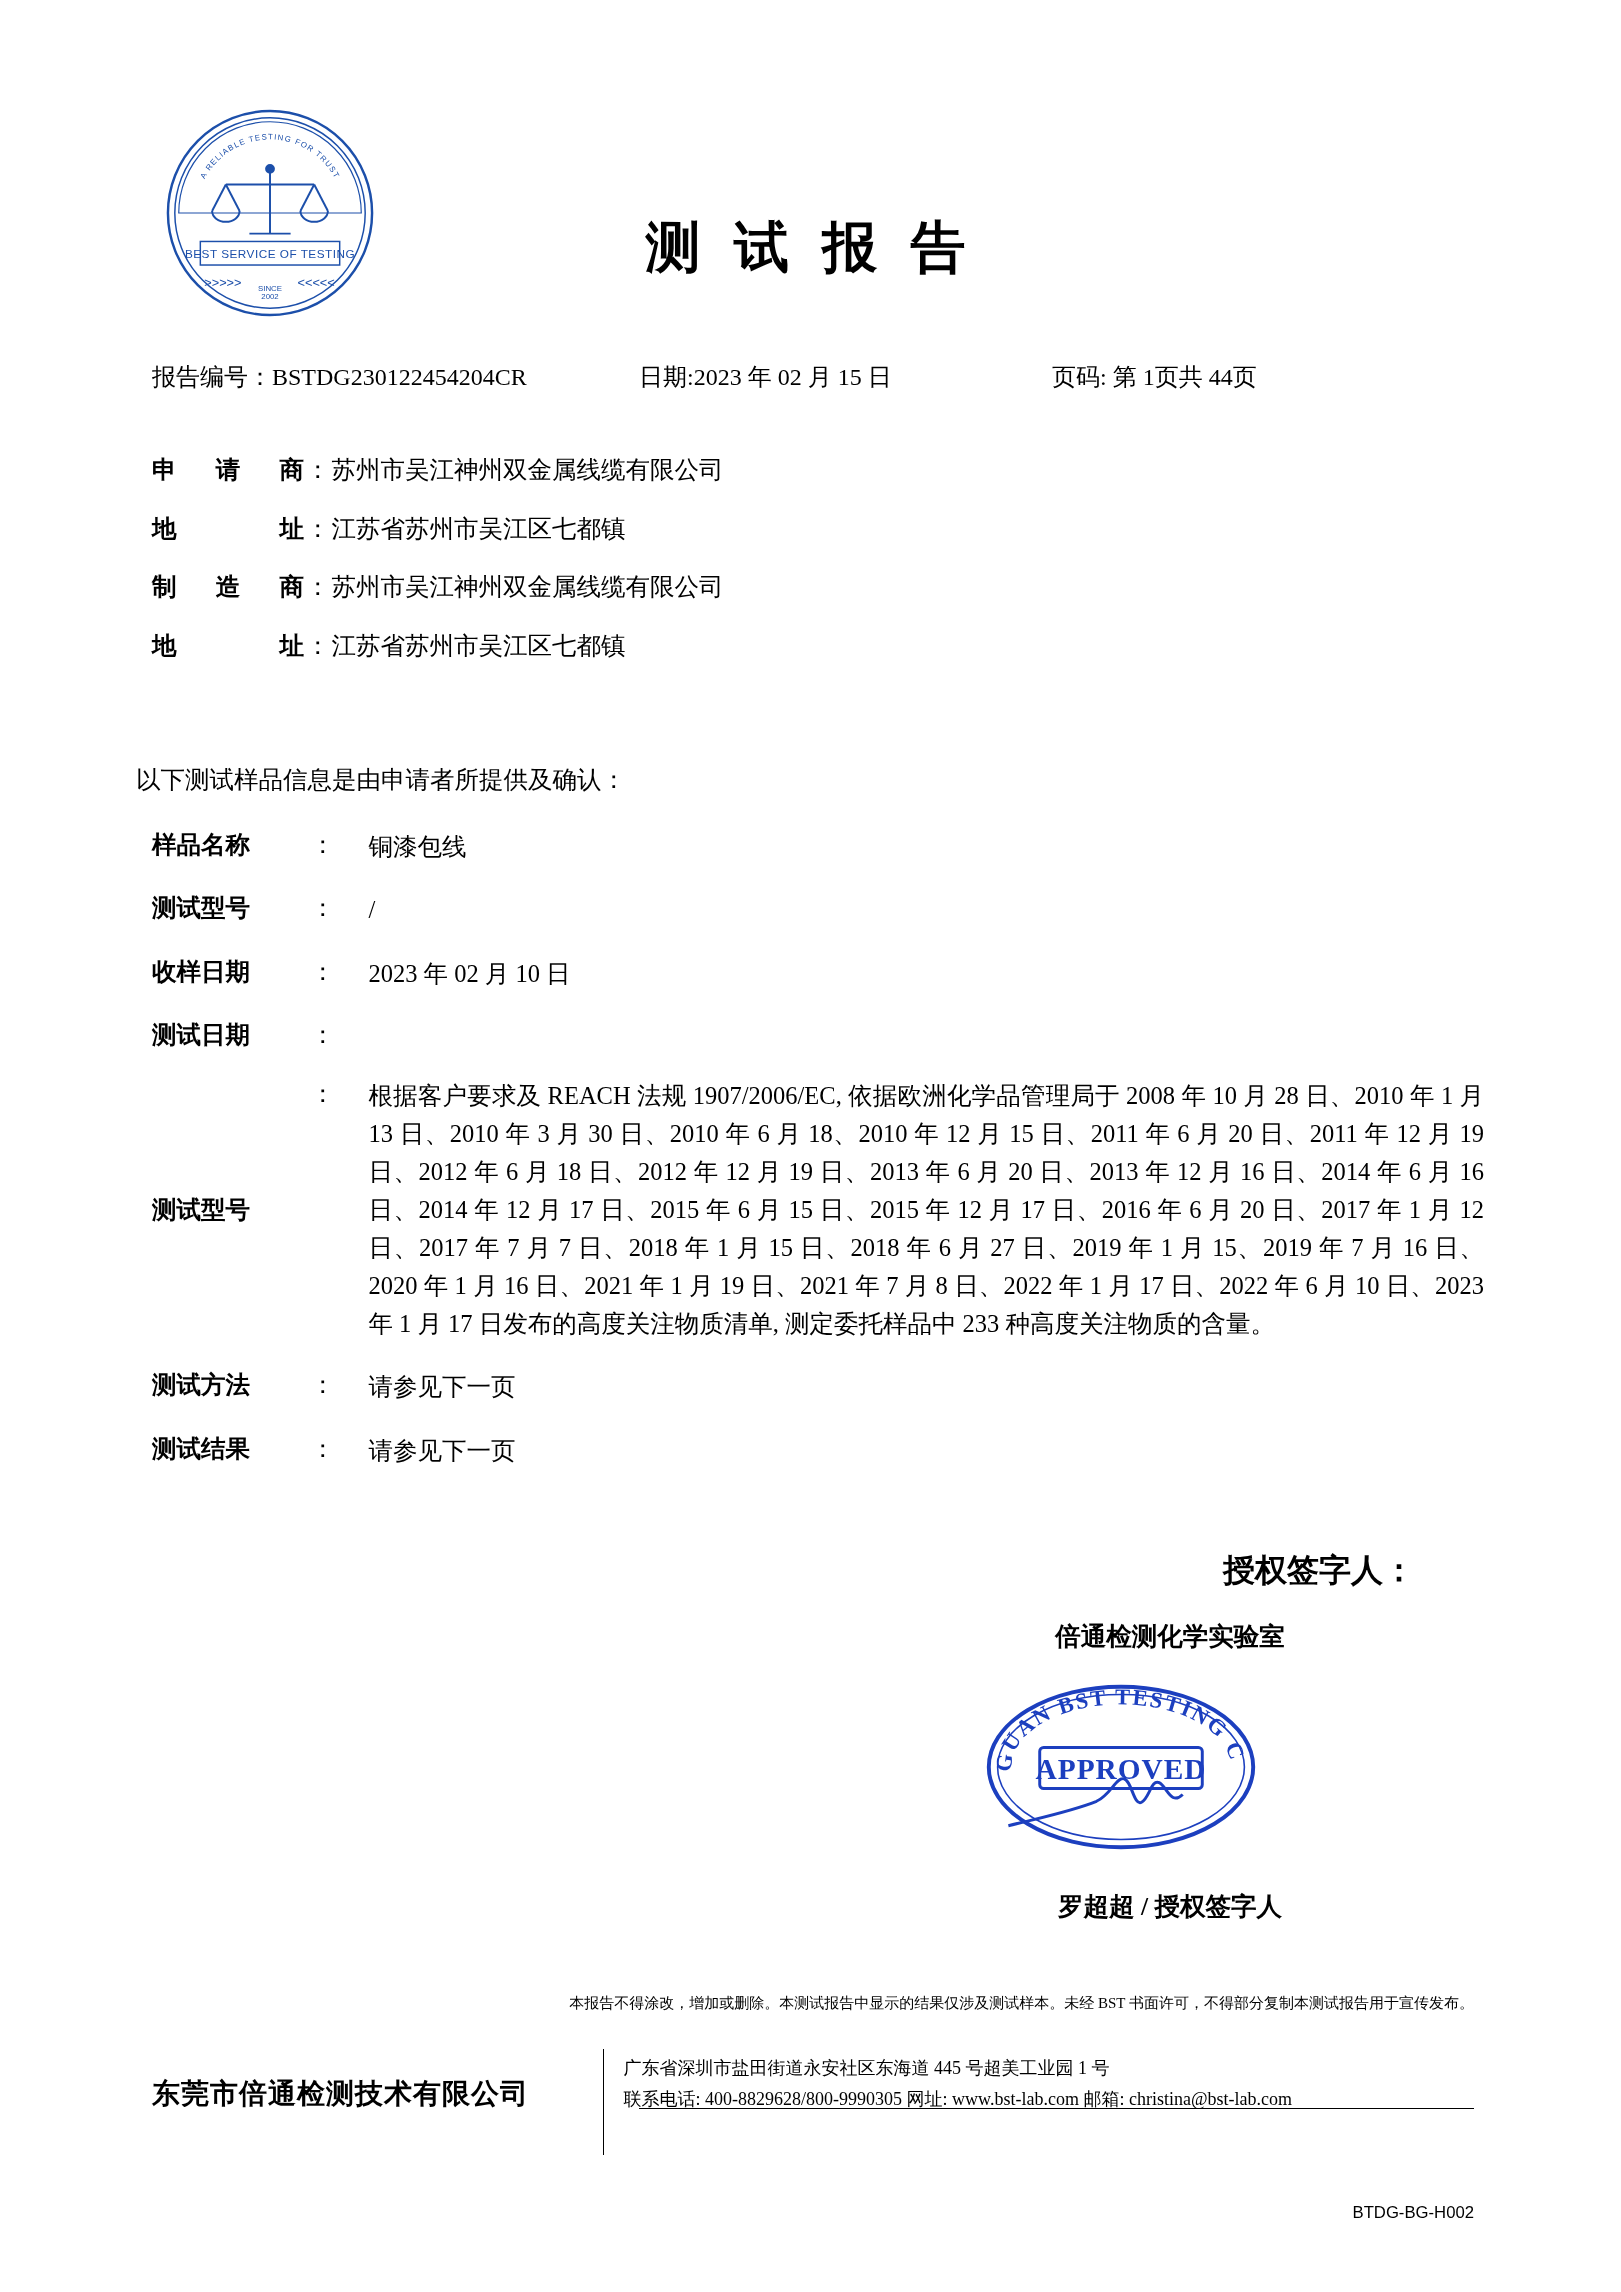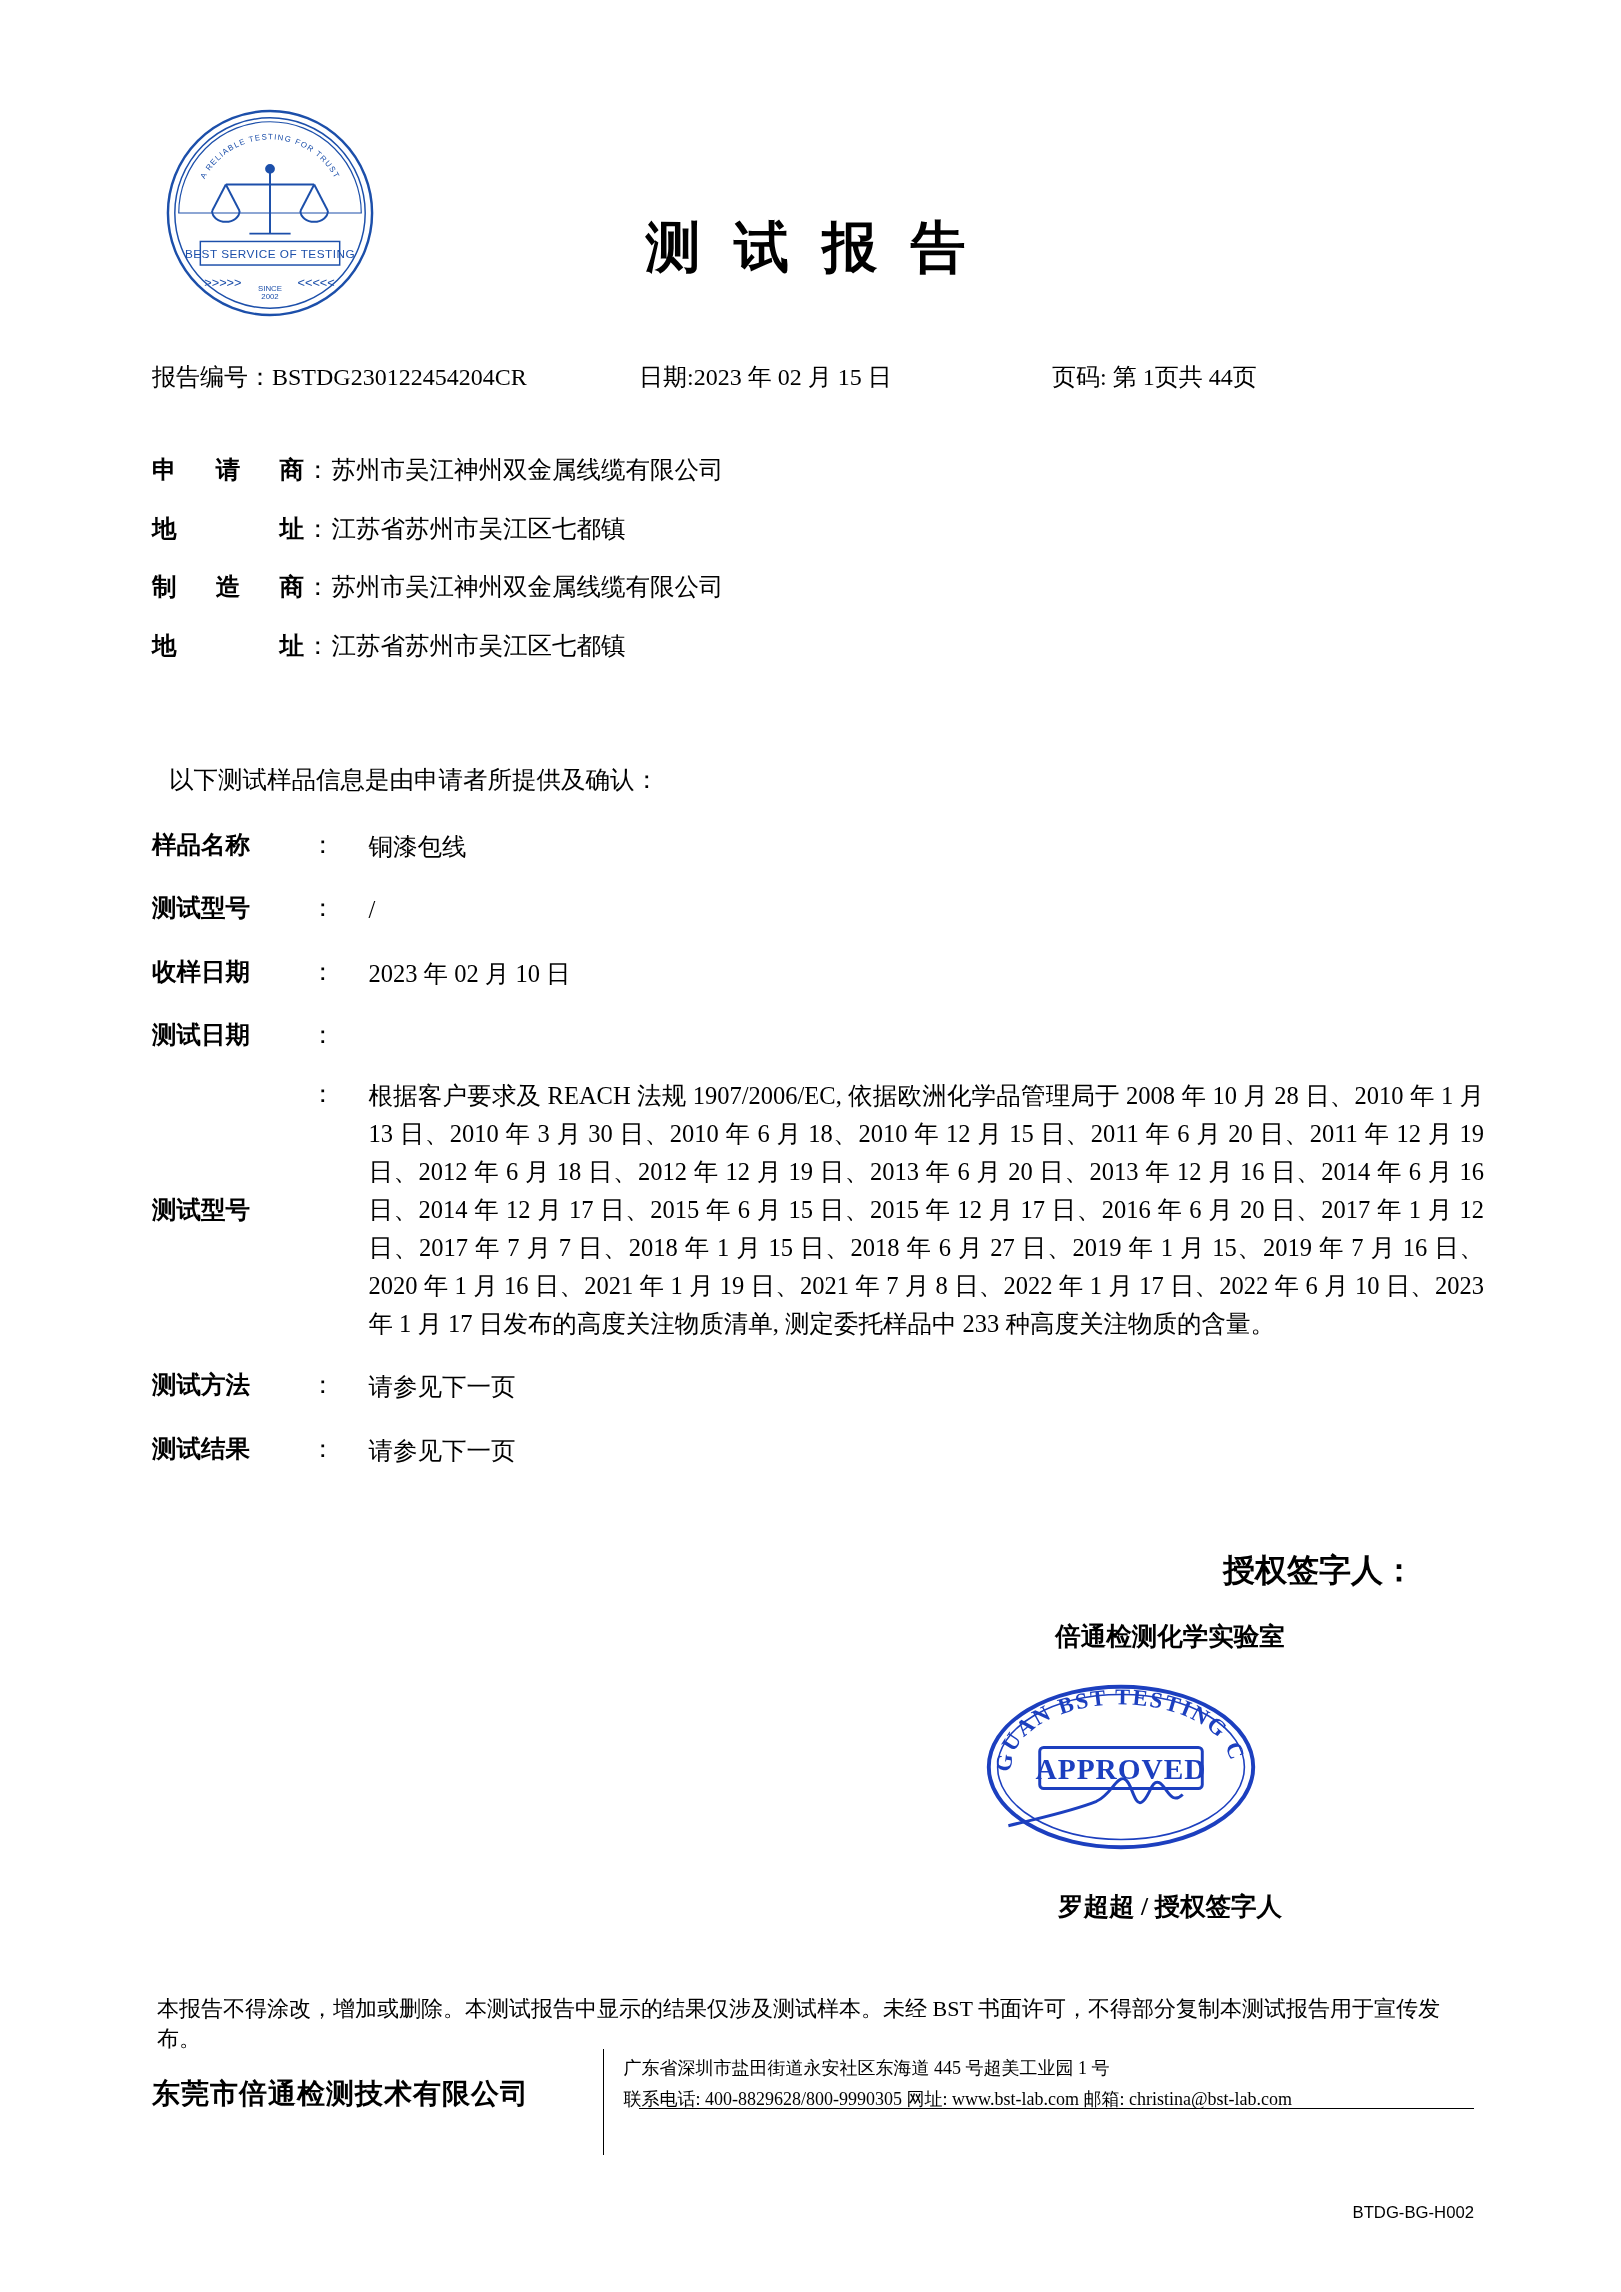--- a/index.html
+++ b/index.html
@@ -87,21 +87,21 @@
     width: 27.4px;
     text-align: center;
   }
   .info-value {
     flex: 1;
   }
 
   
   .notice {
     position: absolute;
-    left: 169px;
+    left: 136px;
     top: 763px;
     font-size: 24.5px;
   }
 
   
   .detail-block {
     position: absolute;
     left: 152px;
     right: 137px;
     top: 828px;
@@ -176,22 +176,22 @@
     text-align: center;
     margin-top: 5px;
   }
 
   
   .disclaimer {
     position: absolute;
     left: 157px;
     right: 147px;
     top: 1994px;
-    font-size: 22px;
-    text-align: left;
+    font-size: 15px;
+    text-align: right;
   }
   .footer {
     position: absolute;
     left: 152px;
     right: 147px;
     top: 2049px;
     display: flex;
     align-items: flex-start;
   }
   .company {

